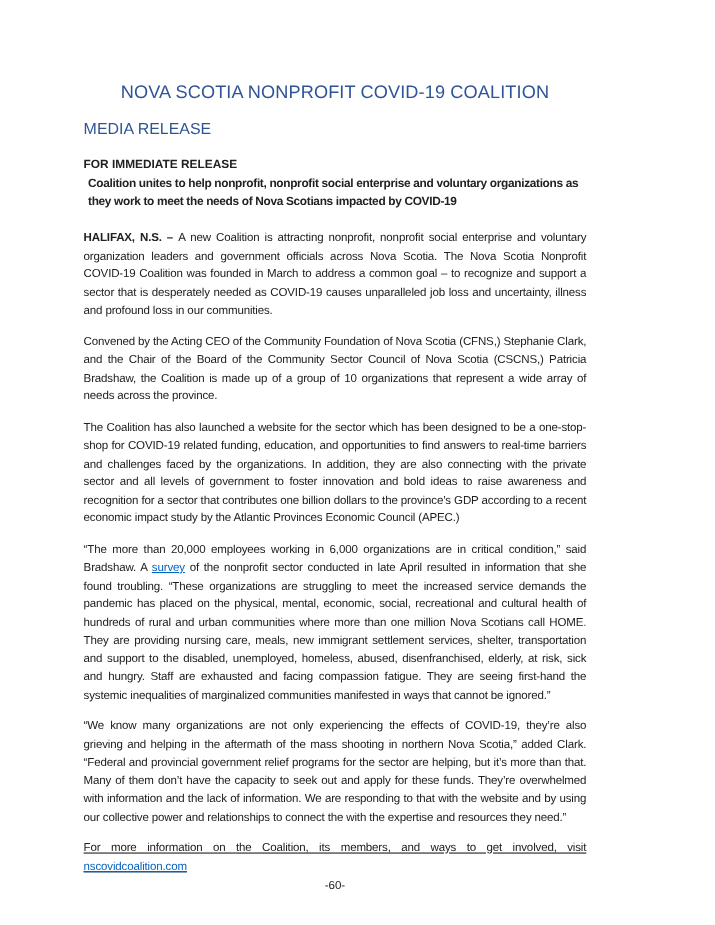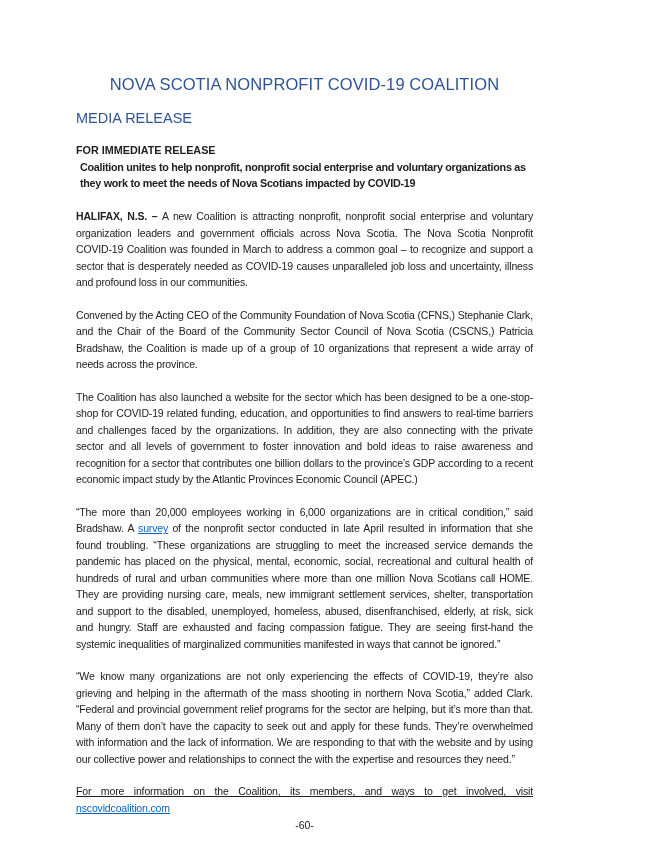--- a/index.html
+++ b/index.html
@@ -47,21 +47,21 @@
   }
   .headline {
     margin: 0 4px 17px 4px;
     text-align: left;
     font-size: 10.8px;
     font-weight: 700;
     line-height: 16px;
     letter-spacing: -0.3px;
   }
   .body-p {
-    margin: 16px 0 12px 0;
+    margin: 0 0 12px 0;
     font-size: 10.5px;
     line-height: 16.5px;
     text-align: justify;
     letter-spacing: -0.15px;
   }
   .footer-line { margin-bottom: 1px; text-decoration: underline; }
   .b { font-weight: 700; }
   .link { color: #0563C1; text-decoration: underline; cursor: pointer; }
   .footer-mark {
     text-align: center;

